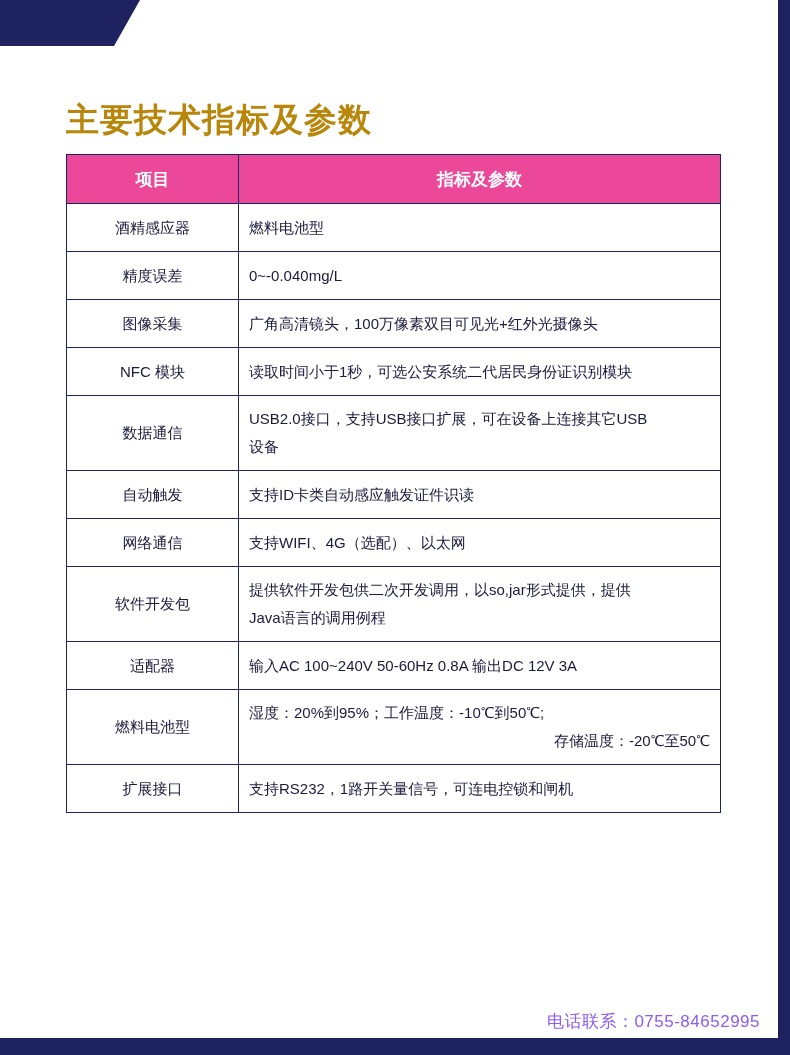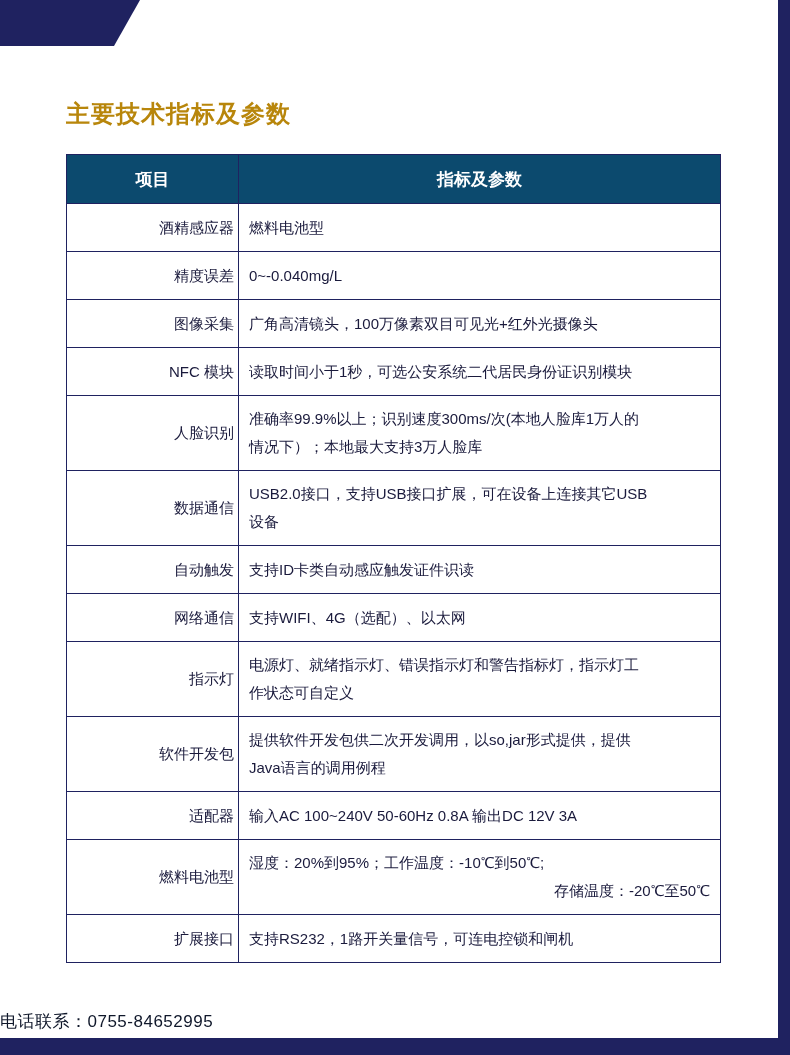--- a/index.html
+++ b/index.html
@@ -67,21 +67,21 @@
     position: absolute;
     top: 0;
     left: 0;
     width: 790px;
   }
 
   .page-title {
     position: absolute;
     top: 98px;
     left: 66px;
-    font-size: 24px;
+    font-size: 33px;
     font-weight: bold;
     color: #b8860b;
     letter-spacing: 1px;
     white-space: nowrap;
     text-align: center;
   }
 
   table.spec-table {
     position: absolute;
     top: 154px;
@@ -90,59 +90,59 @@
     border-collapse: collapse;
     table-layout: fixed;
   }
   table.spec-table th,
   table.spec-table td {
     border: 1px solid #1f2260;
     font-size: 15px;
     color: #1a1a3c;
   }
   table.spec-table thead th {
-    background: #0c4a6e;
+    background: #ec4899;
     color: #ffffff;
     font-weight: bold;
     font-size: 17px;
     height: 46px;
     text-align: center;
     border: 1px solid #1f2260;
   }
   table.spec-table col.c1 { width: 172px; }
   table.spec-table col.c2 { width: 482px; }
 
   td.item {
-    text-align: right;
+    text-align: center;
     vertical-align: middle;
     padding: 6px 4px;
     line-height: 1.6;
   }
   td.value {
     text-align: left;
     vertical-align: middle;
     padding: 6px 10px;
     line-height: 1.85;
   }
   tr.one-line td { height: 35px; }
   tr.two-line td { height: 62px; }
 
   td.value .ctr {
     display: block;
     text-align: right;
   }
 
   .contact {
     position: absolute;
-    left: 0;
+    left: 16px;
     top: 1010px;
     width: 744px;
-    text-align: left;
+    text-align: right;
     font-size: 17px;
-    color: #0f172a;
+    color: #8b5cf6;
     letter-spacing: 0.5px;
   }
 </style>
 </head>
 <body>
 
 <div class="top-band">
   <div class="band-left"></div>
   <div class="band-slant"></div>
 </div>
@@ -175,47 +175,33 @@
       </tr>
       <tr class="one-line">
         <td class="item">图像采集</td>
         <td class="value">广角高清镜头，100万像素双目可见光+红外光摄像头</td>
       </tr>
       <tr class="one-line">
         <td class="item">NFC 模块</td>
         <td class="value">读取时间小于1秒，可选公安系统二代居民身份证识别模块</td>
       </tr>
       <tr class="two-line">
-        <td class="item">人脸识别</td>
-        <td class="value">
-          <span>准确率99.9%以上；识别速度300ms/次(本地人脸库1万人的</span><br>
-          <span>情况下）；本地最大支持3万人脸库</span>
-        </td>
-      </tr>
-      <tr class="two-line">
         <td class="item">数据通信</td>
         <td class="value">
           <span>USB2.0接口，支持USB接口扩展，可在设备上连接其它USB</span><br>
           <span>设备</span>
         </td>
       </tr>
       <tr class="one-line">
         <td class="item">自动触发</td>
         <td class="value">支持ID卡类自动感应触发证件识读</td>
       </tr>
       <tr class="one-line">
         <td class="item">网络通信</td>
         <td class="value">支持WIFI、4G（选配）、以太网</td>
-      </tr>
-      <tr class="two-line">
-        <td class="item">指示灯</td>
-        <td class="value">
-          <span>电源灯、就绪指示灯、错误指示灯和警告指标灯，指示灯工</span><br>
-          <span>作状态可自定义</span>
-        </td>
       </tr>
       <tr class="two-line">
         <td class="item">软件开发包</td>
         <td class="value">
           <span>提供软件开发包供二次开发调用，以so,jar形式提供，提供</span><br>
           <span>Java语言的调用例程</span>
         </td>
       </tr>
       <tr class="one-line">
         <td class="item">适配器</td>

